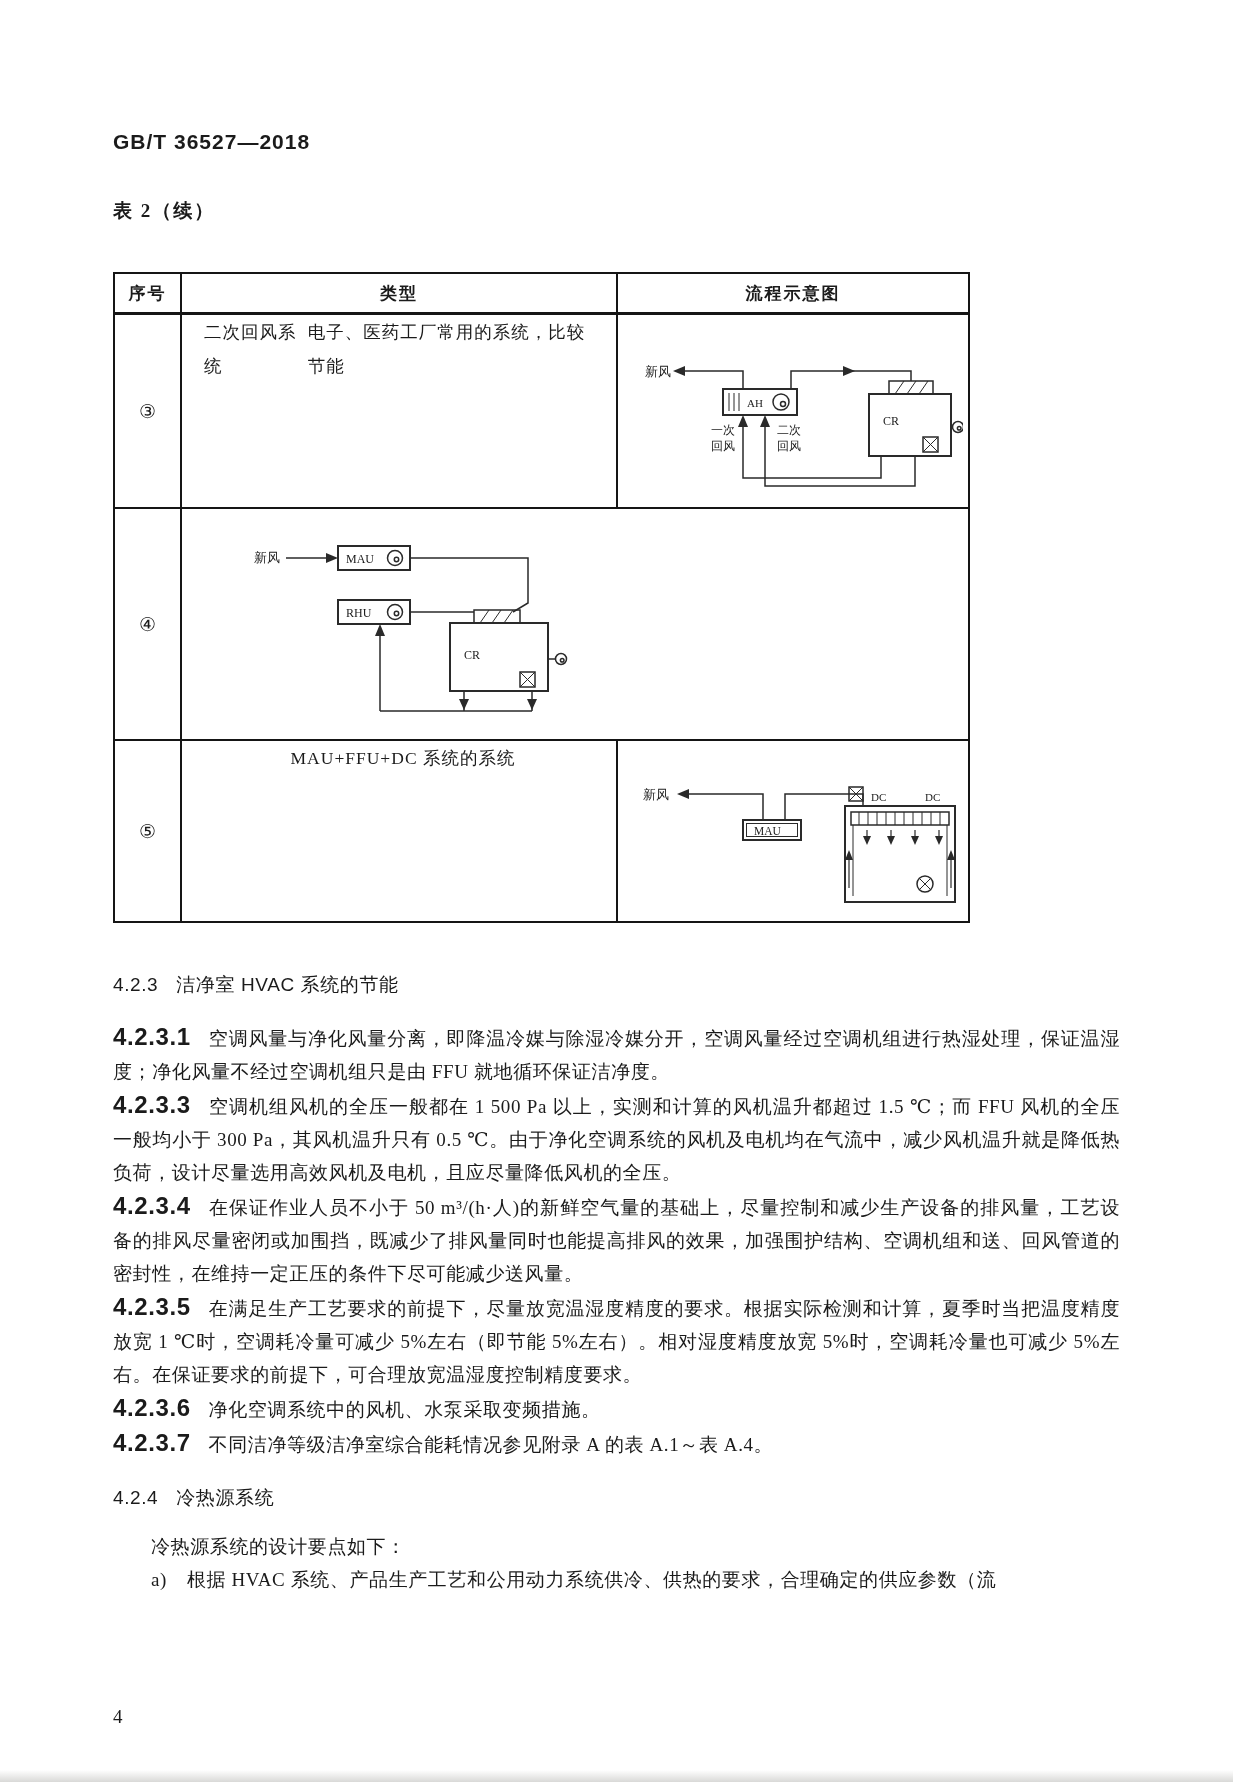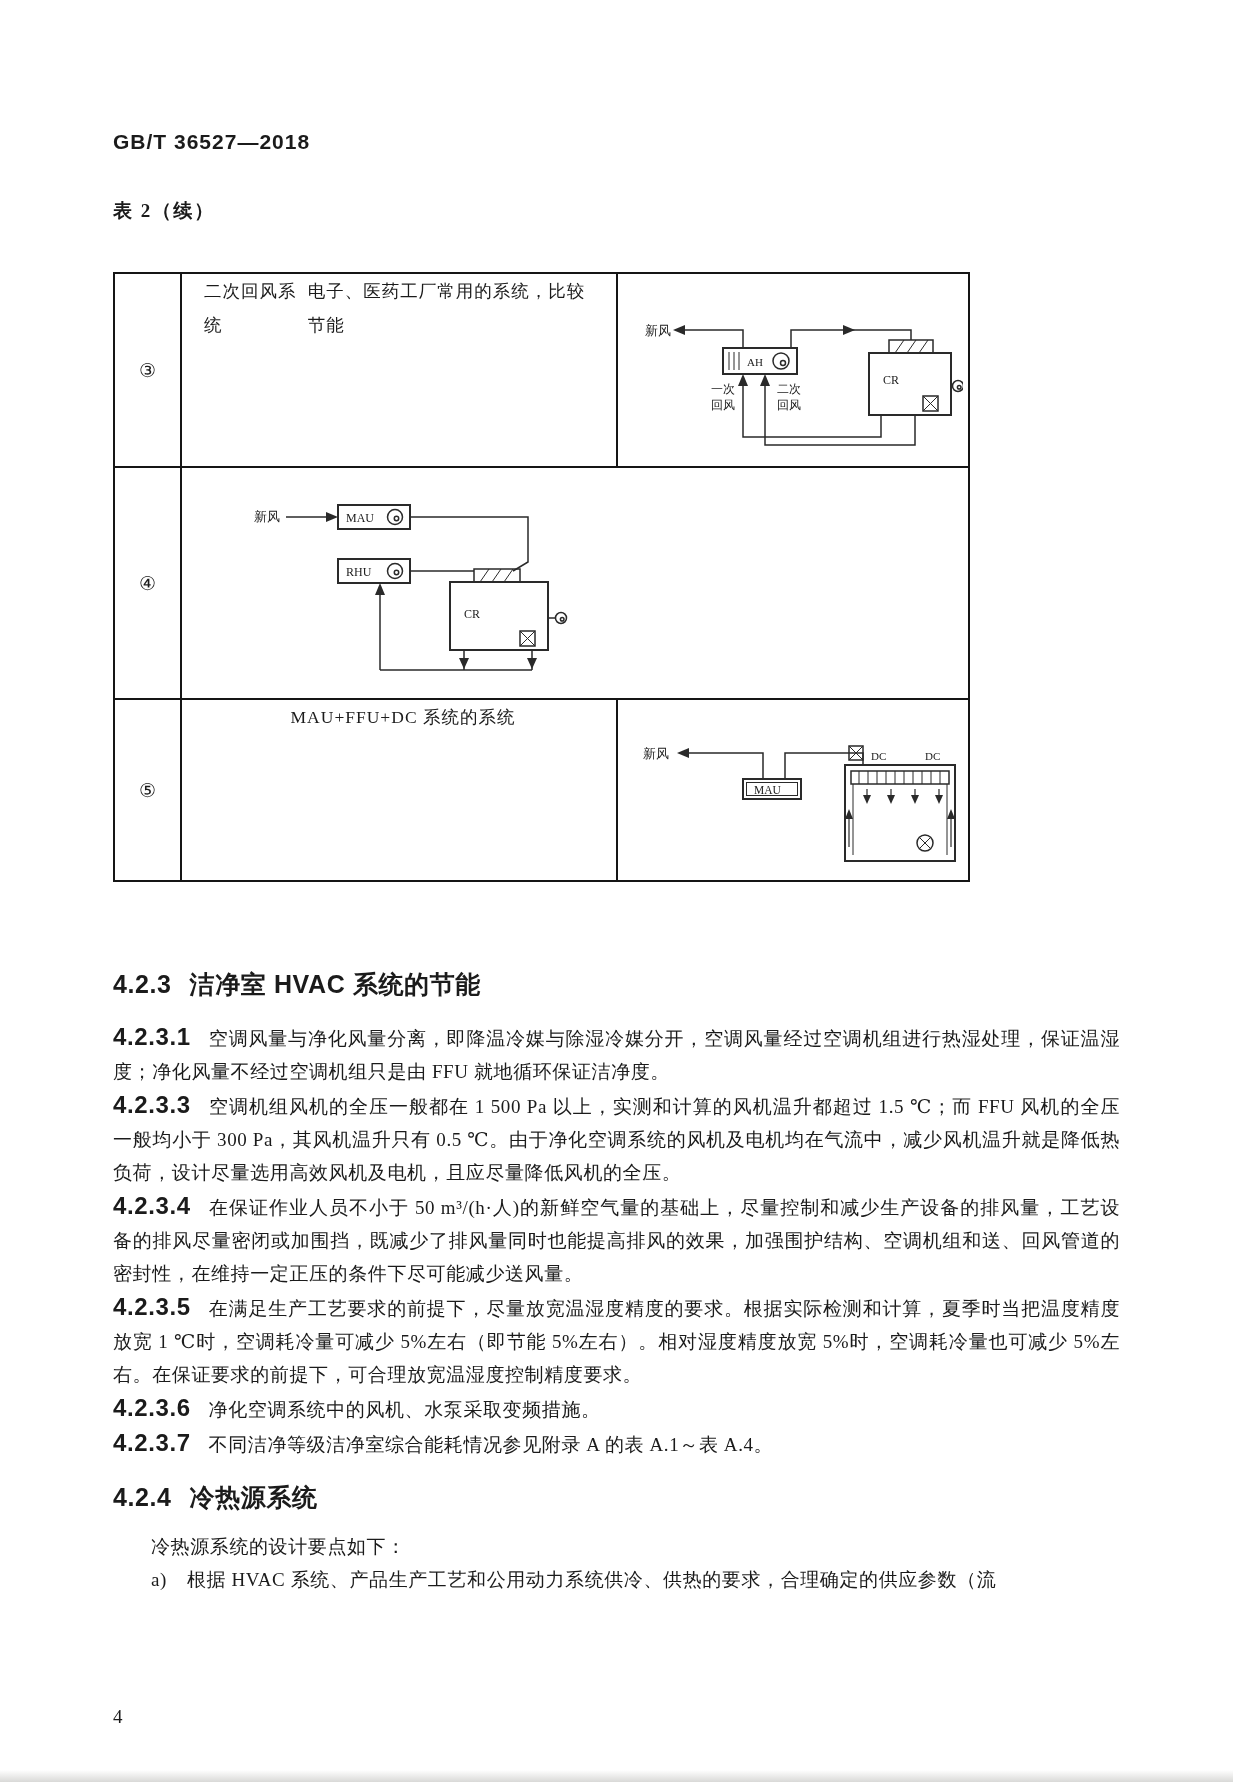--- a/index.html
+++ b/index.html
@@ -44,21 +44,21 @@
   .sv line,.sv path,.sv rect,.sv circle,.sv polyline{stroke:#2a2a2a;fill:none;}
   .sv polygon{fill:#2a2a2a;stroke:none;}
   
   .content{
     position:absolute;left:113px;top:968px;width:1007px;
     font-size:19px;line-height:33px;letter-spacing:0.6px;
     text-align:justify;
   }
   .sec-heading{
     font-family:"Liberation Sans","DejaVu Sans",sans-serif;
-    font-weight:bold;font-size:25px;margin:0 0 19px 0;
+    font-weight:normal;font-size:19px;margin:0 0 19px 0;
   }
   .sec-heading .hnum{margin-right:18px;}
   .sec-heading2{margin:20px 0 16px 0;}
   .para{margin:0;}
   .cnum{font-weight:bold;font-family:"Liberation Sans","DejaVu Sans",sans-serif;font-size:24px;margin-right:18px;}
   .intro{margin:0;text-indent:38px;}
   .list-item{margin:0;padding-left:38px;}
   .list-item .alabel{margin-right:20px;}
   .page-number{position:absolute;left:113px;top:1706px;font-size:19px;}
   .scan-edge{position:absolute;left:0;right:0;bottom:0;height:12px;
@@ -67,20 +67,25 @@
 </head>
 <body>
 
 <div class="page">
 
   <div class="doc-number">GB/T 36527—2018</div>
 
   <div class="caption">表 2（续）</div>
 
   <div class="gtable">
+    <div class="trow thead">
+      <div class="cell th">序号</div>
+      <div class="cell th">类型</div>
+      <div class="cell th">流程示意图</div>
+    </div>
 
     <div class="trow" style="height:192px">
       <div class="cell no-cell">③</div>
       <div class="cell type-cell">
         <div>二次回风系统</div>
         <div>电子、医药工厂常用的系统，比较节能</div>
       </div>
       <div class="cell diag-cell">
         <svg class="sv" width="340" height="176" viewBox="0 0 340 176" stroke-width="1.5">
           <text x="22" y="53" font-size="13">新风</text>

